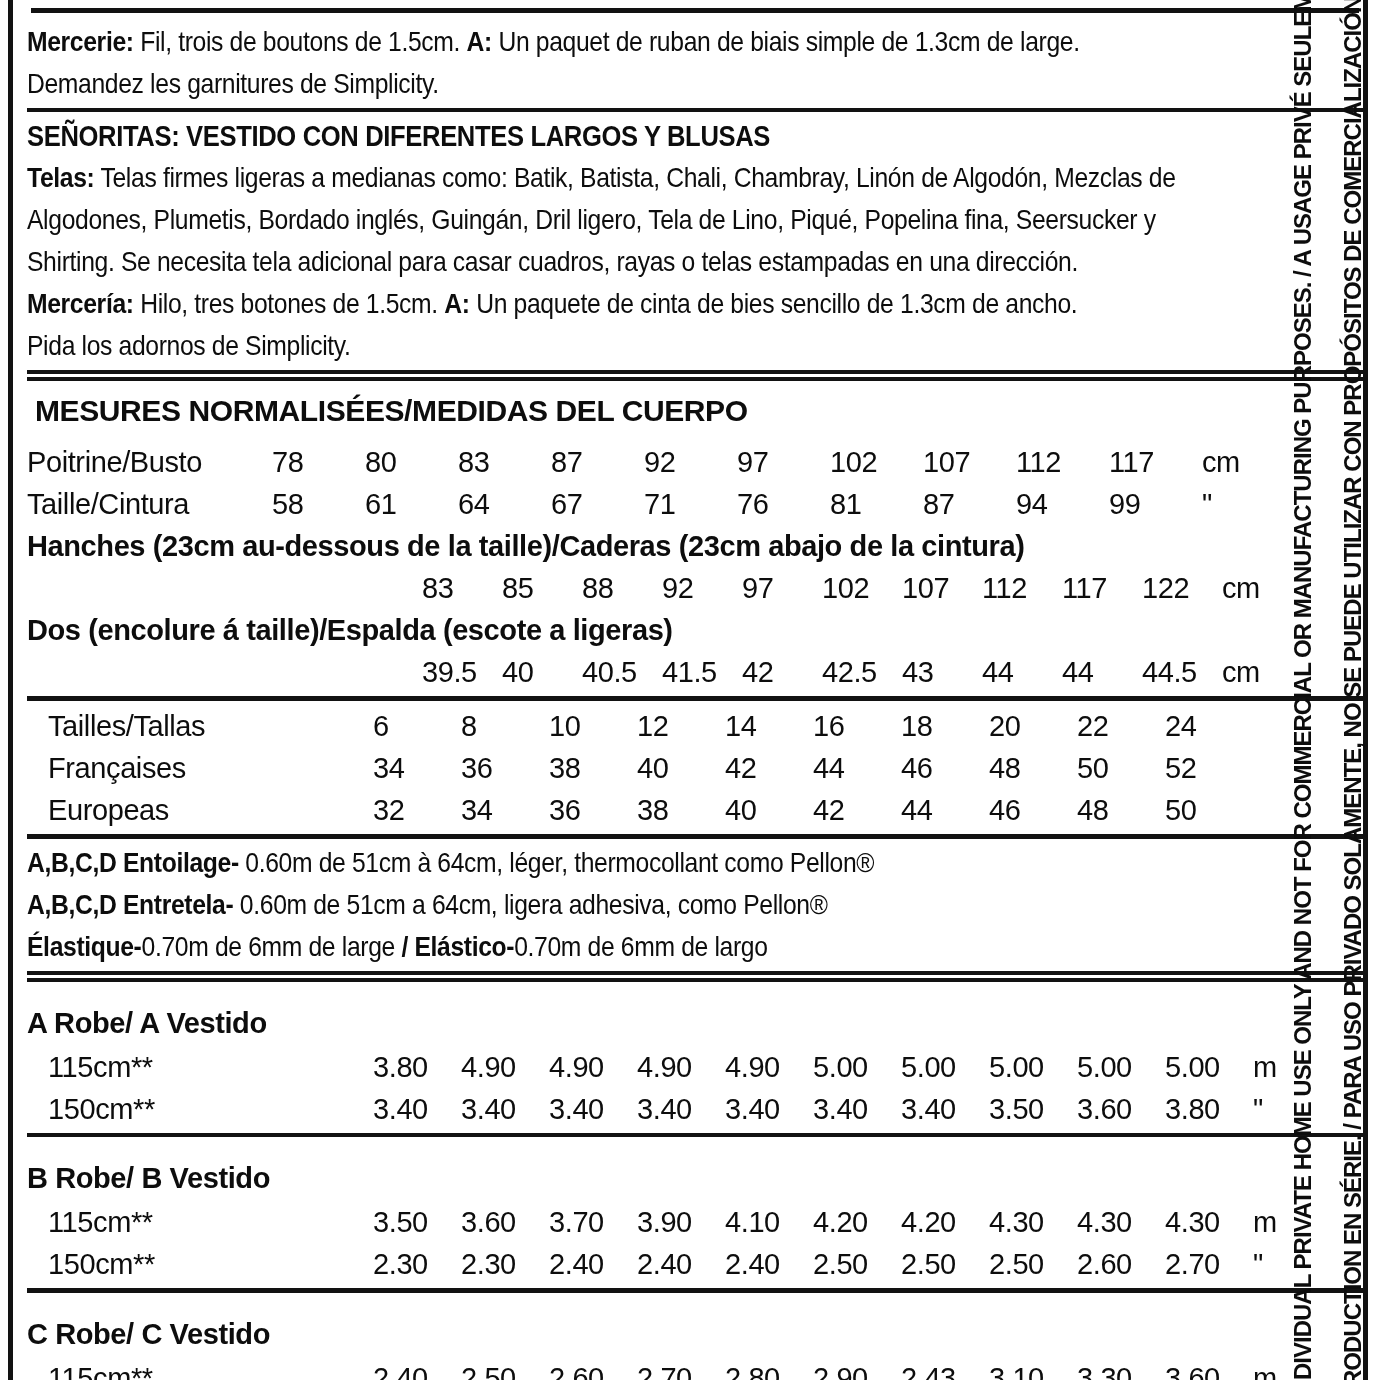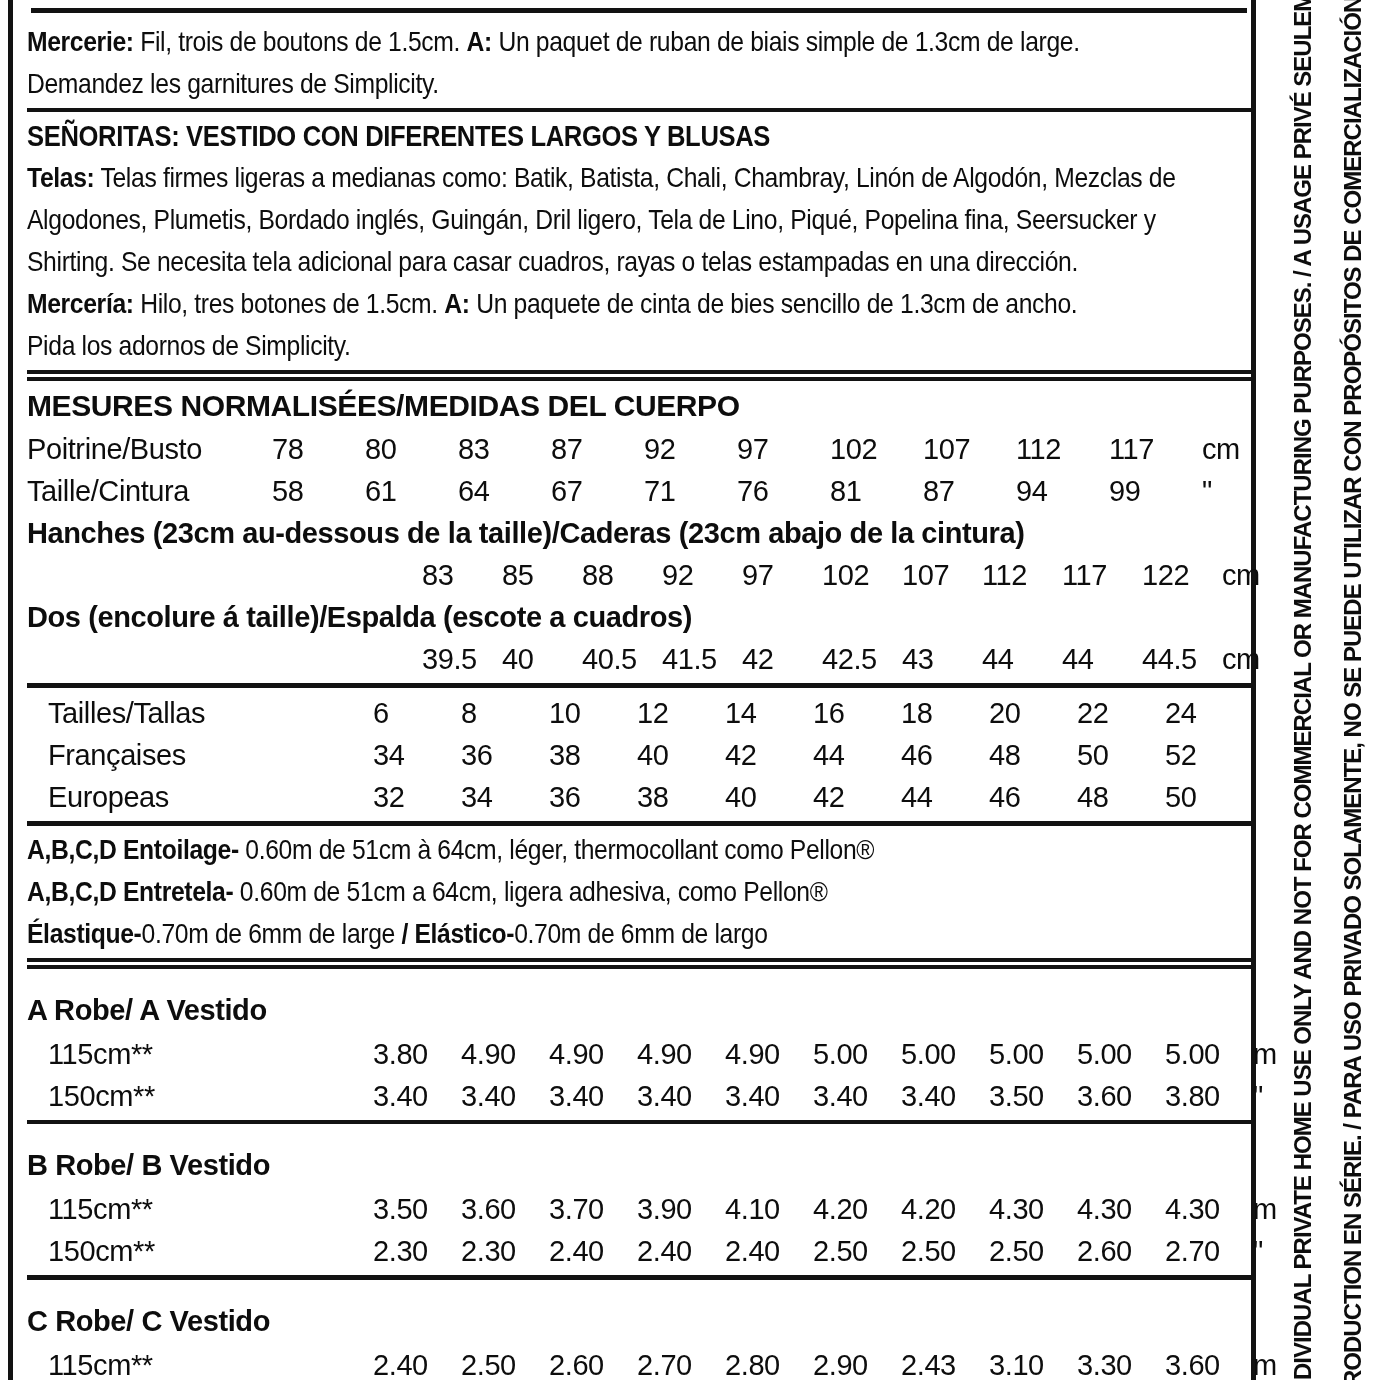--- a/index.html
+++ b/index.html
@@ -3,35 +3,35 @@
 <meta charset="utf-8">
 <style>
   html,body{margin:0;padding:0;}
   body{
     width:1380px;height:1380px;overflow:hidden;position:relative;
     background:#ffffff;color:#0d0d0d;
     font-family:"Liberation Sans","DejaVu Sans",sans-serif;
     letter-spacing:-0.4px;
   }
   .main{
-    position:absolute;left:8px;top:0;width:1248px;height:1380px;
+    position:absolute;left:8px;top:0;width:1360px;height:1380px;
     border-left:5px solid #121212;border-right:5px solid #121212;
     padding:8px 0 0 14px;box-sizing:border-box;
   }
   .topbar{height:5px;background:#121212;margin:0 4px 8px 4px;}
   .cond{width:1376px;transform:scaleX(0.882);transform-origin:0 0;}
   p{margin:0;}
   .line,.para{font-size:28px;line-height:42px;}
   .oneline{white-space:nowrap;}
   b{font-weight:700;}
   .h-es{font-size:29px;line-height:42px;font-weight:700;margin:2px 0 0 0;}
   .rule{height:4px;background:#121212;margin:3px 0;}
   .rule-thick{height:5px;background:#121212;margin:3px 0;}
   .rule-double{height:11px;background:transparent;border-top:4px solid #121212;border-bottom:4px solid #121212;box-sizing:border-box;margin:3px 0;}
-  .tbl-title{font-size:30px;line-height:44px;font-weight:700;margin:0;}
+  .tbl-title{font-size:30px;line-height:44px;font-weight:700;margin:8px;}
   .mrow{display:grid;align-items:baseline;font-size:29px;line-height:42px;}
   .grid-m{grid-template-columns:245px repeat(10,93px) 1fr;}
   .grid-ind{grid-template-columns:395px repeat(10,80px) 1fr;}
   .grid-s{grid-template-columns:325px repeat(10,88px) 1fr;margin-left:21px;}
   .mrow .rlabel{font-weight:400;}
   .mrow.yard .rlabel{font-weight:400;}
   .row-span{font-size:29px;line-height:42px;font-weight:700;}
   .iline{font-size:28px;line-height:42px;white-space:nowrap;}
   .ysec-title{font-size:29px;line-height:46px;font-weight:700;margin-top:18px;}
   .sizes-block{margin-top:4px;}
@@ -103,21 +103,21 @@
           <span class="val">88</span>
           <span class="val">92</span>
           <span class="val">97</span>
           <span class="val">102</span>
           <span class="val">107</span>
           <span class="val">112</span>
           <span class="val">117</span>
           <span class="val">122</span>
           <span class="unit">cm</span>
         </div>
-        <div class="row-span">Dos (encolure á taille)/Espalda (escote a cuadros)</div>
+        <div class="row-span">Dos (encolure á taille)/Espalda (escote a ligeras)</div>
         <div class="mrow grid-ind">
           <span class="rlabel"></span>
           <span class="val">39.5</span>
           <span class="val">40</span>
           <span class="val">40.5</span>
           <span class="val">41.5</span>
           <span class="val">42</span>
           <span class="val">42.5</span>
           <span class="val">43</span>
           <span class="val">44</span>

